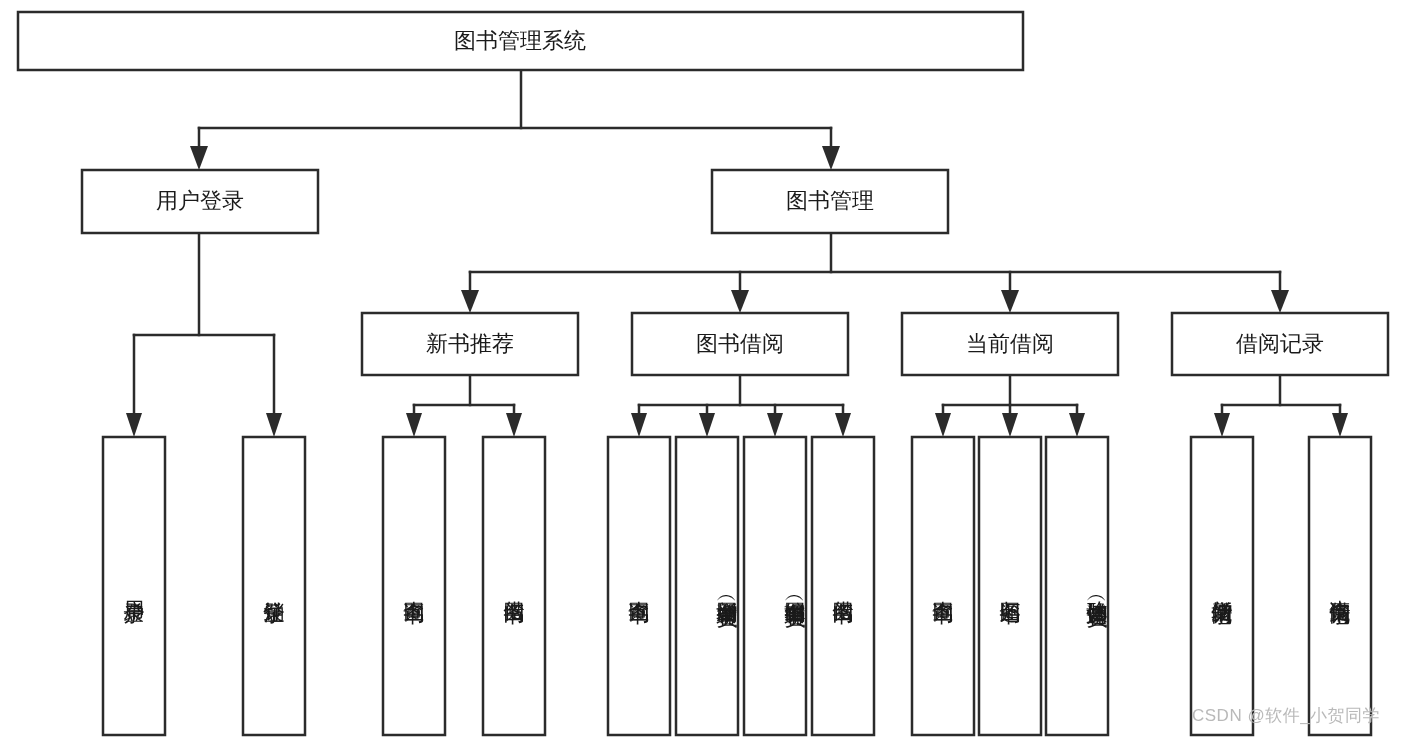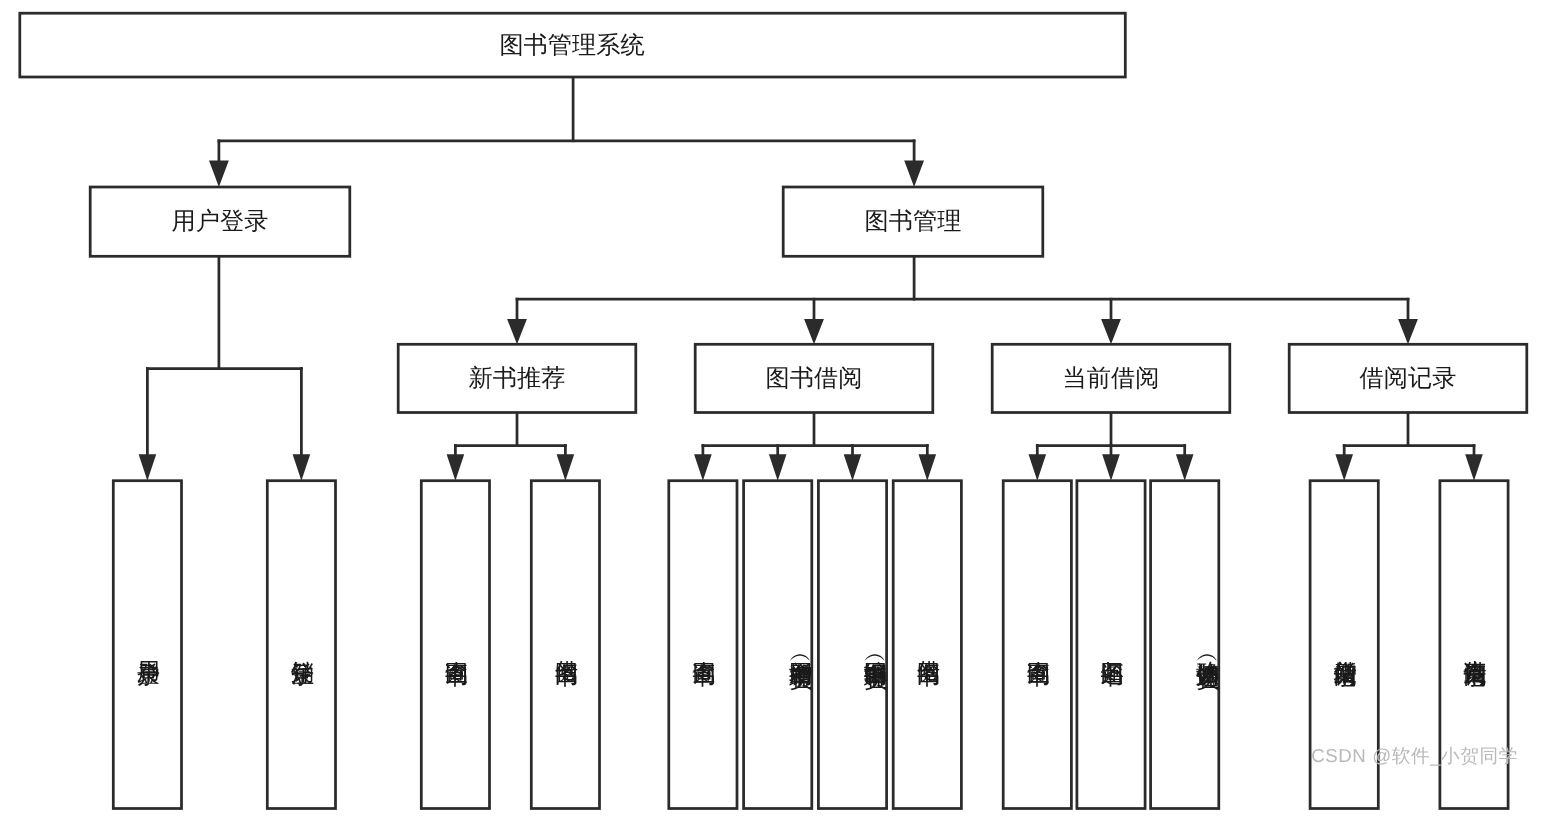--- a/index.html
+++ b/index.html
@@ -205,15 +205,15 @@
   <div class="node-label-v" style="left:744px; top:441px; width:62px; height:294px; align-items:flex-start;">编辑图书（管理员）</div>
   <div class="node-label-v" style="left:812px; top:437px; width:62px; height:298px;">借阅图书</div>
 
   <div class="node-label-v" style="left:912px; top:437px; width:62px; height:298px;">查询图书</div>
   <div class="node-label-v" style="left:979px; top:437px; width:62px; height:298px;">归还图书</div>
   <div class="node-label-v" style="left:1046px; top:441px; width:62px; height:294px; align-items:flex-start;">确认归还（管理员）</div>
 
   <div class="node-label-v" style="left:1191px; top:437px; width:62px; height:298px;">新增借阅记录</div>
   <div class="node-label-v" style="left:1309px; top:437px; width:62px; height:298px;">查询借阅记录</div>
 
-  <div class="watermark" style="left:1192px; top:676px;">CSDN @软件_小贺同学</div>
+  <div class="watermark" style="left:1192px; top:704px;">CSDN @软件_小贺同学</div>
 
 </div>
 
 </body></html>

